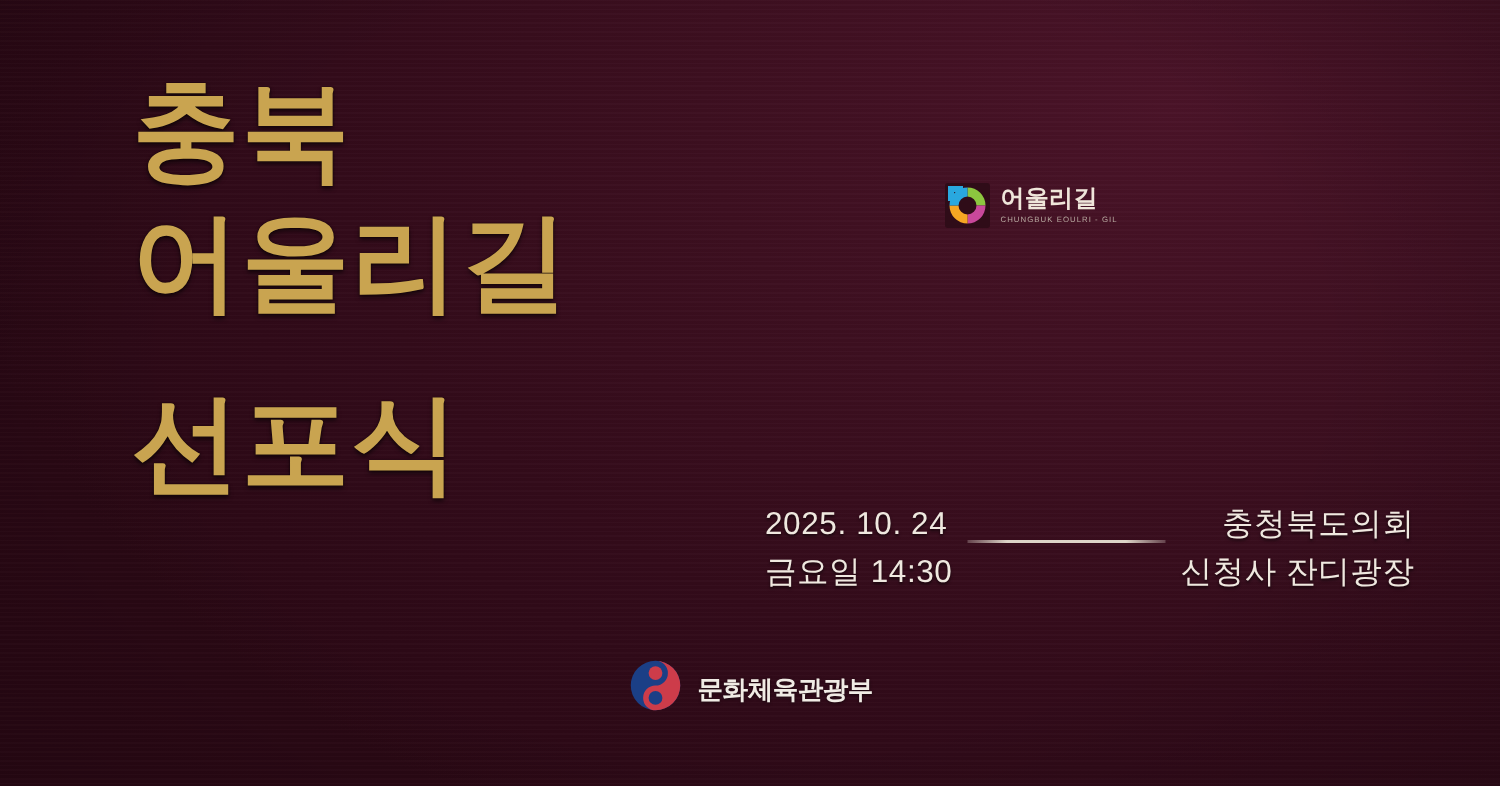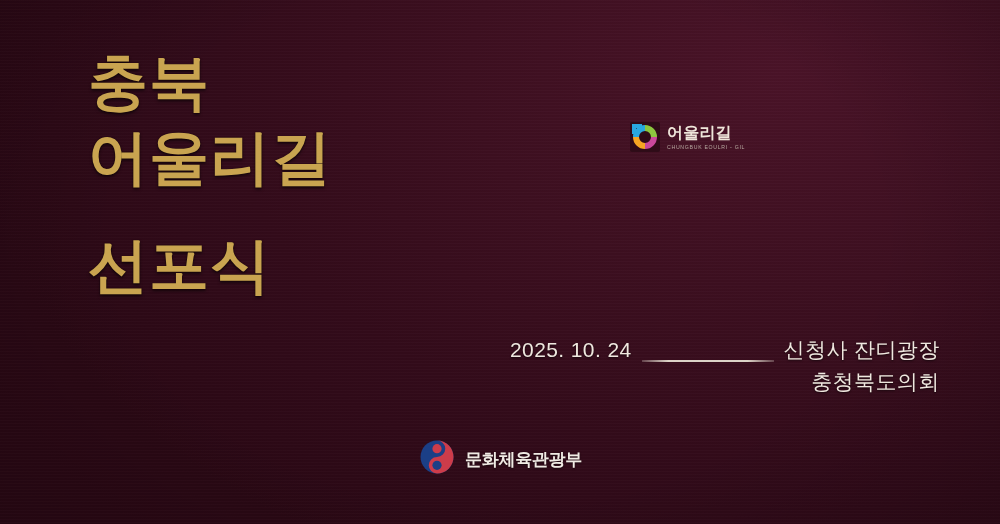--- a/index.html
+++ b/index.html
@@ -50,21 +50,21 @@
 
   
   .title-block {
     position: absolute;
     left: 88px;
     top: 52px;
     line-height: 1.02;
   }
   .title-line {
     display: block;
-    font-size: 60px;
+    font-size: 72px;
     font-weight: 700;
     letter-spacing: 1px;
     color: #c9a450;
     text-shadow: 0 2px 3px rgba(0,0,0,.55), 0 0 1px rgba(0,0,0,.8);
     margin-bottom: 14px;
     white-space: nowrap;
   }
   .title-line:last-child { margin-bottom: 0; margin-top: 47px; }
 
   
@@ -191,25 +191,26 @@
       <span class="brand-text">
         <span class="brand-name">어울리길</span>
         <span class="brand-roman">CHUNGBUK EOULRI - GIL</span>
       </span>
     </div>
 
 
     <div class="info">
       <div class="info-col left">
         <span class="info-row">2025. 10. 24</span>
+        <span class="info-row">금요일  14:30</span>
       </div>
       <div class="info-rule"></div>
       <div class="info-col right">
+        <span class="info-row">충청북도의회</span>
         <span class="info-row">신청사 잔디광장</span>
-        <span class="info-row">충청북도의회</span>
       </div>
     </div>
 
     <div class="sponsors">
 
       <div class="sponsor">
         <span class="sponsor-mark">
           <svg width="38" height="38" viewBox="0 0 38 38" aria-hidden="true">
             <circle cx="19" cy="19" r="16.5" fill="#1b3f86"></circle>
             <path d="M19 2.5 A16.5 16.5 0 0 1 19 35.5 A8.25 8.25 0 0 1 19 19 A8.25 8.25 0 0 0 19 2.5 Z" fill="#cd3c4a"></path>

